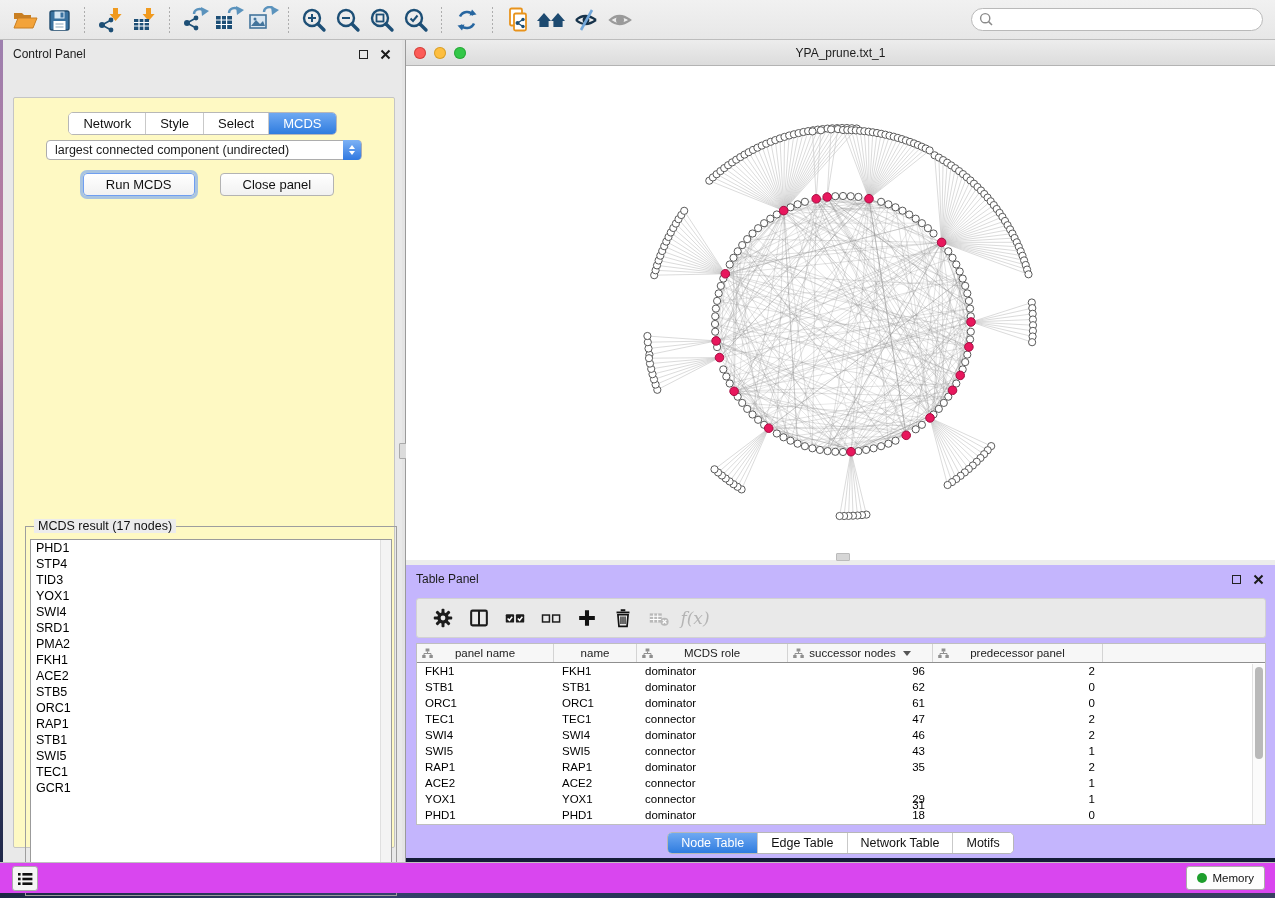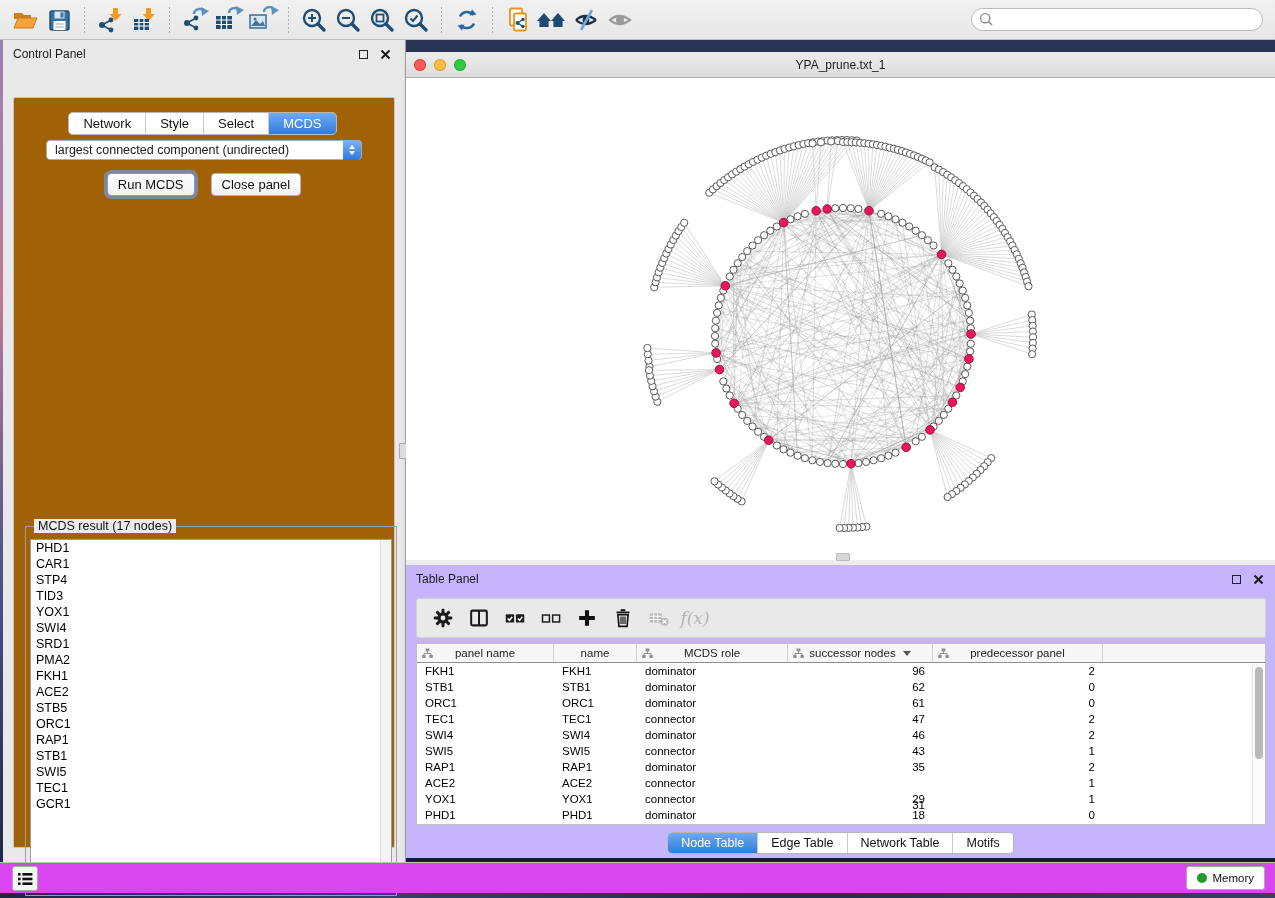--- a/index.html
+++ b/index.html
@@ -39,52 +39,52 @@
   .winbtn { width:14px; height:14px; display:flex; align-items:center; justify-content:center;
     margin-left:8px; background:none; border:none; cursor:default; }
   .float-glyph { width:9px; height:9px; border:1.6px solid #222; display:inline-block; }
   .cp-tabs { position:absolute; left:0; right:0; top:72px; display:flex; justify-content:center; }
   .seg { display:flex; background:#fff; border:1px solid #b7b7b7; border-radius:5px; overflow:hidden; }
   .seg .tab { padding:3px 14px; font-size:13px; color:#111; border-right:1px solid #c9c9c9;
     background:#fff; cursor:default; }
   .seg .tab:last-child { border-right:none; }
   .seg .tab.active { background:linear-gradient(180deg,#6fa9f2,#2f7cdf); color:#fff; }
   .cp-content { position:absolute; left:10px; right:7px; top:57px; bottom:14px;
-    background:#a16207; border:1px solid #c5c5c5; border-radius:2px; }
+    background:#fef9c3; border:1px solid #c5c5c5; border-radius:2px; }
   .opt-label { text-align:center; margin-top:18px; font-size:13px; color:#111; }
   .selectbox { position:relative; margin:9px auto 0; width:316px; height:20px; background:#fff;
     border:1px solid #adadad; border-radius:4px; display:flex; align-items:center;
     padding-left:8px; font-size:12.5px; }
   .selectbox .stepper { position:absolute; right:0; top:-1px; bottom:-1px; width:18px;
     background:linear-gradient(180deg,#7db2f5,#3078e0); border-radius:0 4px 4px 0;
     display:flex; flex-direction:column; align-items:center; justify-content:center; gap:2px; }
   .tri-up { width:0; height:0; border-left:3.5px solid transparent; border-right:3.5px solid transparent;
     border-bottom:4px solid #fff; }
   .tri-dn { width:0; height:0; border-left:3.5px solid transparent; border-right:3.5px solid transparent;
     border-top:4px solid #fff; }
   .btnrow { display:flex; justify-content:center; gap:16px; margin-top:13px; }
   .mac-btn { background:linear-gradient(180deg,#ffffff,#f1f1f1); border:1px solid #b3b3b3;
-    border-radius:4px; padding:3px 10px; font-size:13px; color:#111; cursor:default; }
+    border-radius:4px; padding:3px 22px; font-size:13px; color:#111; cursor:default;margin-left:9px; }
   .mac-btn.focused { box-shadow:0 0 0 3px rgba(110,160,245,.6); border-color:#6f9ef0; }
   .mcds-group { position:absolute; left:11px; top:428px; width:372px; height:370px;
     border:1px solid #9e9e9e; }
   .mcds-legend { position:absolute; top:-8px; left:8px; background:#ececec; padding:0 4px;
     font-size:12.5px; color:#111; }
   .mcds-list { position:absolute; left:4px; right:4px; top:12px; bottom:5px; background:#fff;
     border:1px solid #9b9b9b; overflow:hidden; }
   .mcds-scroll { position:absolute; right:0; top:0; bottom:0; width:11px; background:#f4f4f4;
     border-left:1px solid #e0e0e0; }
   .mcds-item { font-size:12.5px; line-height:16px; padding-left:5px; color:#000; }
   
   .vdivider { position:absolute; left:402px; top:40px; width:4px; height:822px; background:#e4e4e4;
     border-right:1px solid #9a9a9a; }
   .vhandle { position:absolute; left:-3px; top:403px; width:9px; height:16px; background:#dcdcdc;
     border:1px solid #aaa; border-radius:1px; }
   
-  .netpanel { position:absolute; left:406px; top:52px; width:869px; height:520px; }
+  .netpanel { position:absolute; left:406px; top:40px; width:869px; height:520px; }
   .net-titlebar { height:26px; background:linear-gradient(180deg,#ededed,#dcdcdc);
     border-bottom:1px solid #b3b3b3; display:flex; align-items:center; position:relative; }
   .lights { display:flex; gap:8px; margin-left:8px; }
   .light { width:12px; height:12px; border-radius:50%; border:none; cursor:default; }
   .light.red { background:#fc5b57; box-shadow:inset 0 0 0 1px rgba(170,40,30,.5); }
   .light.yellow { background:#fdbe3f; box-shadow:inset 0 0 0 1px rgba(180,130,20,.5); }
   .light.green { background:#33c748; box-shadow:inset 0 0 0 1px rgba(30,140,40,.5); }
   .net-title { position:absolute; left:0; right:0; text-align:center; font-size:12px; color:#1c1c1c; }
   .net-canvas { position:relative; height:494px; background:#fff; }
   .hdivider { position:absolute; left:406px; top:560px; width:869px; height:5px; background:#ececec; }
@@ -298,21 +298,20 @@
     </div>
     <div class="btnrow">
       <button class="mac-btn focused">Run MCDS</button>
       <button class="mac-btn">Close panel</button>
     </div>
     <div class="mcds-group">
       <span class="mcds-legend">MCDS result (17 nodes)</span>
       <div class="mcds-list">
         <div>
             <div class="mcds-item">PHD1</div>
-            <div class="mcds-item">CAR1</div>
             <div class="mcds-item">STP4</div>
             <div class="mcds-item">TID3</div>
             <div class="mcds-item">YOX1</div>
             <div class="mcds-item">SWI4</div>
             <div class="mcds-item">SRD1</div>
             <div class="mcds-item">PMA2</div>
             <div class="mcds-item">FKH1</div>
             <div class="mcds-item">ACE2</div>
             <div class="mcds-item">STB5</div>
             <div class="mcds-item">ORC1</div>

